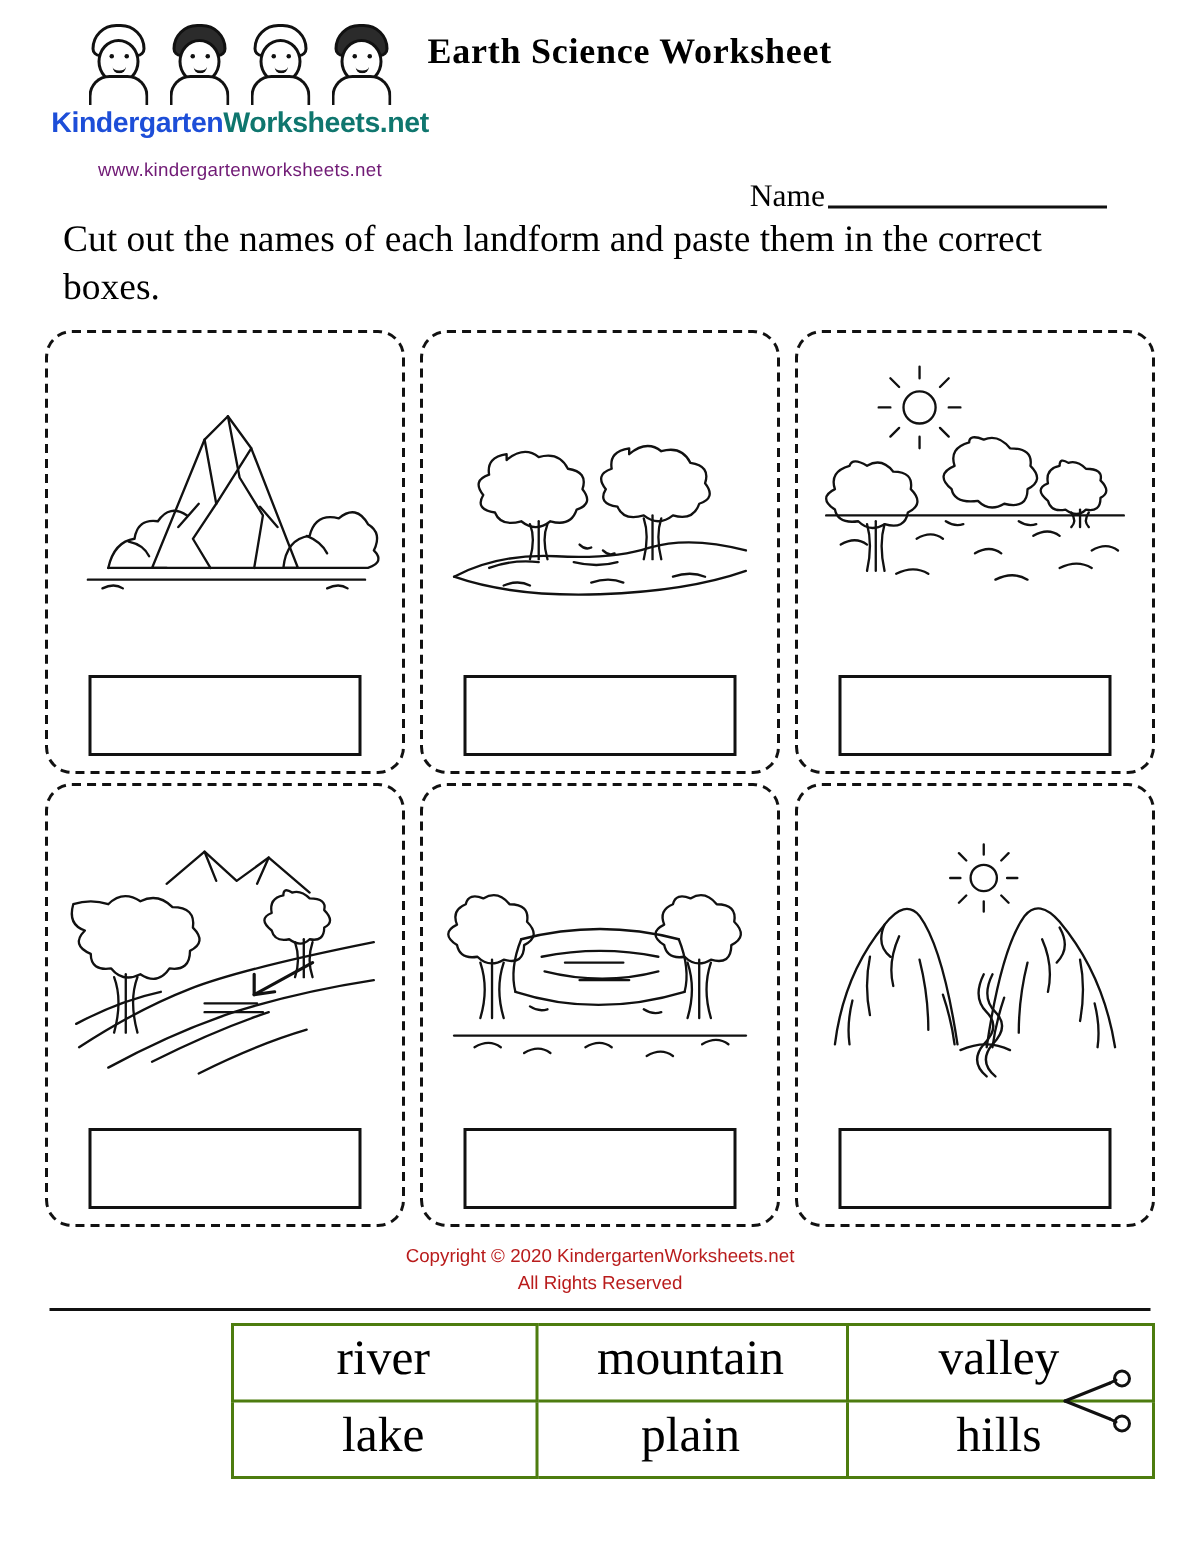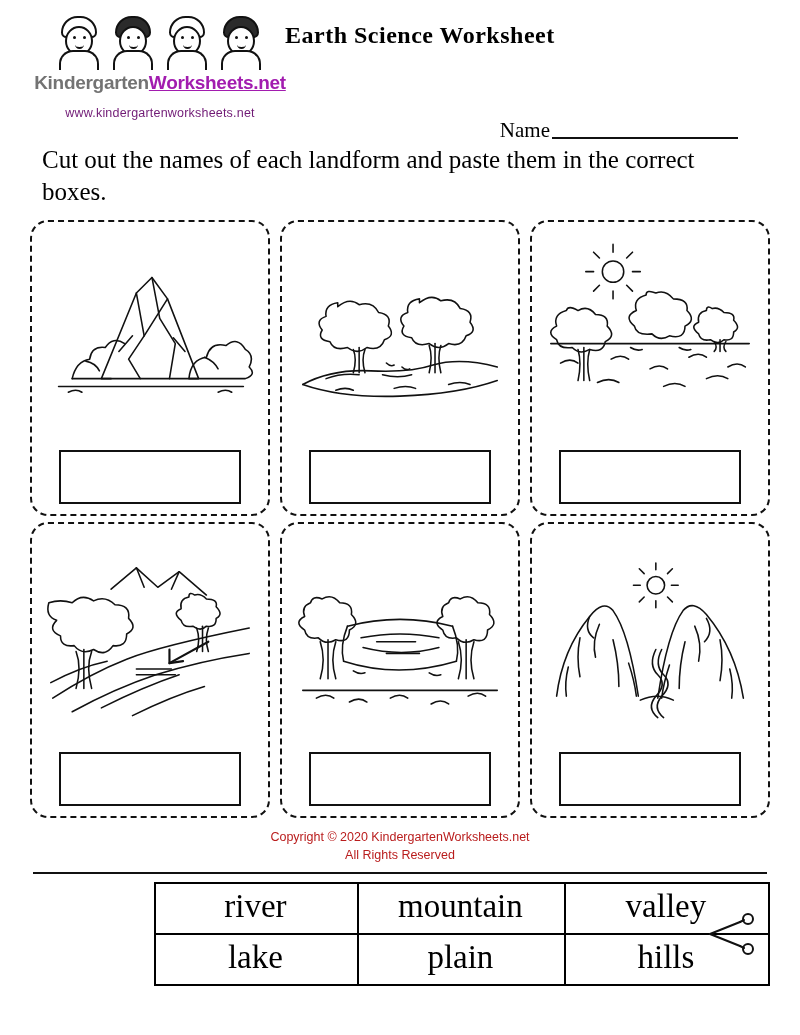--- a/index.html
+++ b/index.html
@@ -59,22 +59,22 @@
     border: 2px solid #111; border-bottom: none; border-radius: 14px 14px 0 0; background: #fff;
   }
   .logo-text {
     font-family: "Liberation Sans", sans-serif;
     font-weight: bold;
     font-size: 19px;
     letter-spacing: -0.3px;
     margin-top: 2px;
     white-space: nowrap;
   }
-  .logo-text .kg { color: #737373; }
-  .logo-text .ws { color: #a21caf; text-decoration: underline; }
+  .logo-text .kg { color: #1d4ed8; }
+  .logo-text .ws { color: #0f766e; }
   .logo-url {
     font-family: "Liberation Sans", sans-serif;
     font-size: 12.5px;
     color: #701a75;
     margin-top: 12px;
     letter-spacing: 0.2px;
   }
 
   .title {
     position: absolute;
@@ -164,21 +164,21 @@
     margin: 8px auto 0 auto;
     height: 130px;
   }
   .word-table {
     position: absolute;
     left: 124px;
     top: 0;
     border-collapse: collapse;
   }
   .word-table td {
-    border: 2px solid #000000;
+    border: 2px solid #4d7c0f;
     width: 212px;
     height: 51px;
     text-align: center;
     vertical-align: middle;
     font-size: 33px;
     font-family: "Liberation Serif", serif;
     padding: 0 6px 4px 4px;
   }
   .scissors {
     position: absolute;

